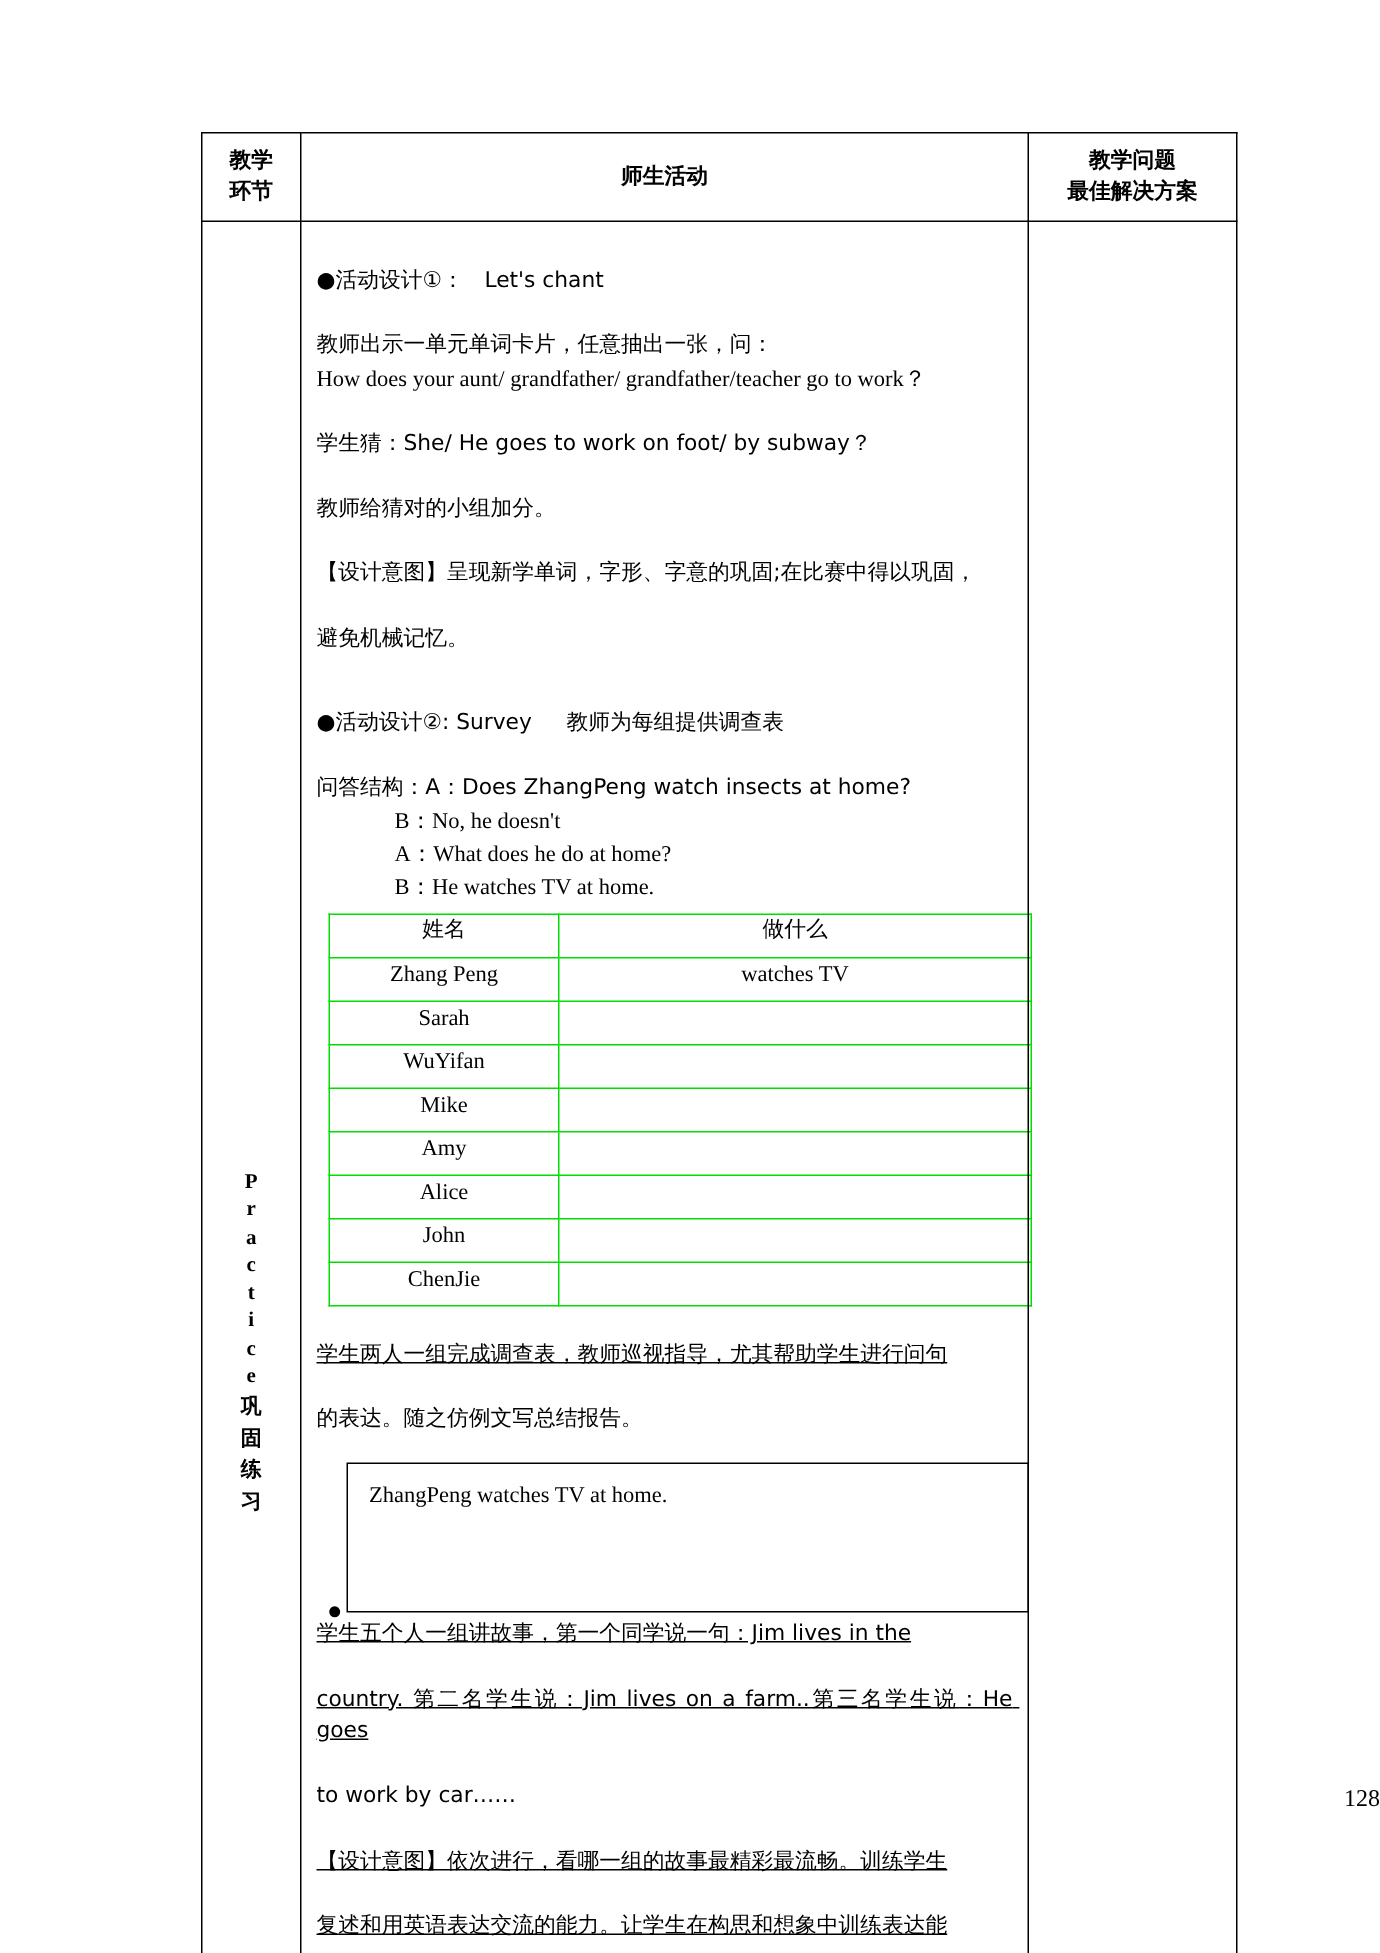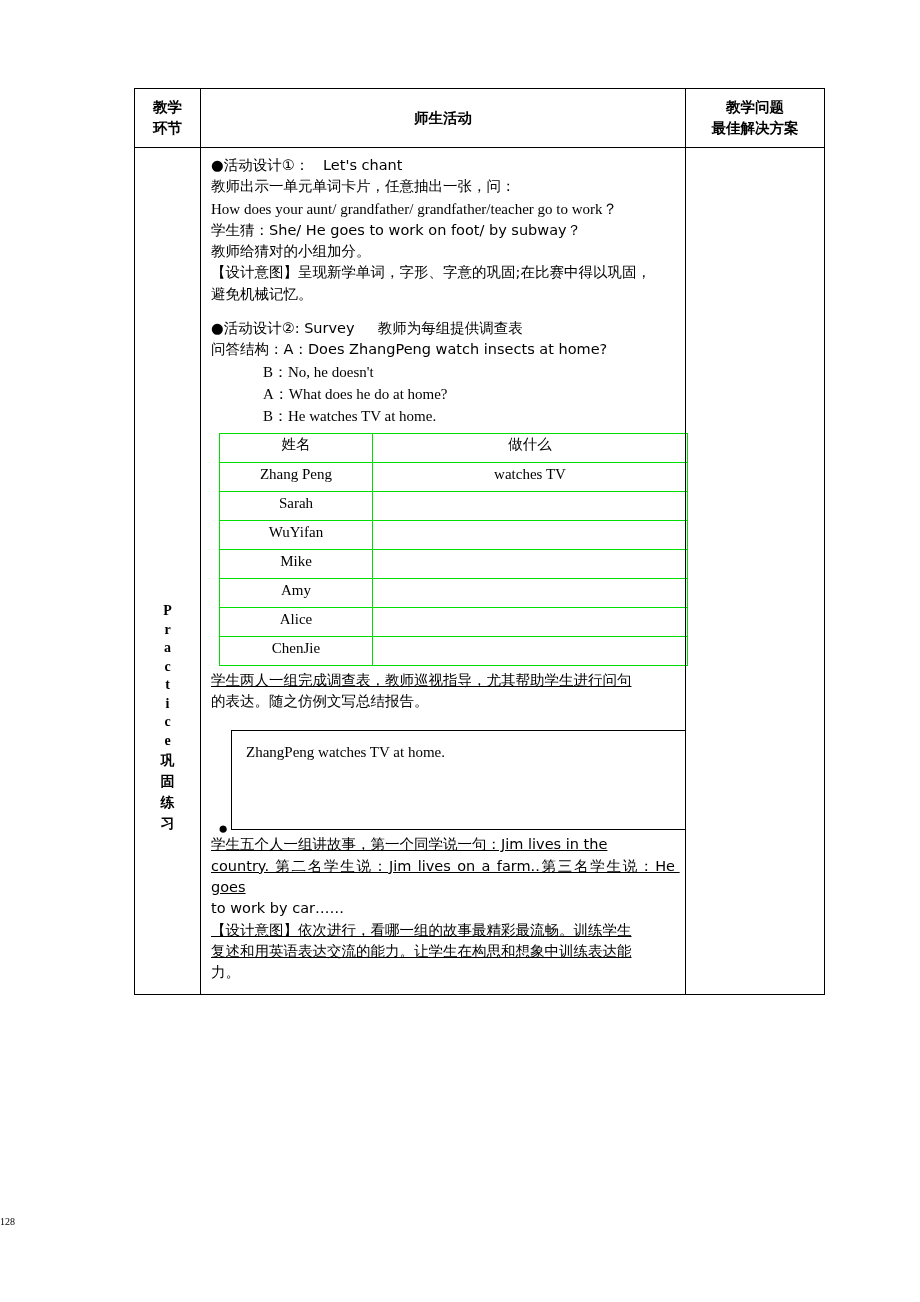--- a/index.html
+++ b/index.html
@@ -68,20 +68,21 @@
 
   .body-cell {
     padding: 7px 10px 10px 10px !important;
     font-size: 15px;
     line-height: 1.47;
   }
   .ln { white-space: pre-wrap; }
   .cnfont {
     font-family: "DejaVu Sans", sans-serif;
     font-size: 14.5px;
+    margin-top: 22px;
   }
   .enfont {
     font-family: "Liberation Serif", serif;
     font-size: 15px;
   }
   .indent2 { padding-left: 52px; }
   .spacer { height: 13px; }
 
   
   .survey {
@@ -123,25 +124,25 @@
     bottom: -8px;
     font-size: 17px;
     line-height: 1;
   }
   .after-box { margin-top: 4px; }
   .just { text-align: justify; text-justify: inter-ideograph; text-decoration: underline; }
 
   .pagenum {
     position: absolute;
     left: 0;
-    top: 1216px;
+    top: 1191px;
     width: 920px;
-    text-align: left;
-    font-family: "Liberation Serif", serif;
-    font-size: 10px;
+    text-align: right;
+    font-family: "Liberation Serif", serif;
+    font-size: 16px;
   }
 </style>
 </head>
 <body>
 
 <div class="page">
 
   <table class="main-table">
     <colgroup>
       <col class="col-stage">
@@ -219,20 +220,24 @@
               </tr>
               <tr>
                 <td class="c1">Amy</td>
                 <td class="c2"></td>
               </tr>
               <tr>
                 <td class="c1">Alice</td>
                 <td class="c2"></td>
               </tr>
               <tr>
+                <td class="c1">John</td>
+                <td class="c2"></td>
+              </tr>
+              <tr>
                 <td class="c1">ChenJie</td>
                 <td class="c2"></td>
               </tr>
             </tbody>
           </table>
 
           <div class="ln cnfont just">学生两人一组完成调查表，教师巡视指导，尤其帮助学生进行问句</div>
           <div class="ln cnfont">的表达。随之仿例文写总结报告。</div>
 
           <div class="storybox">

